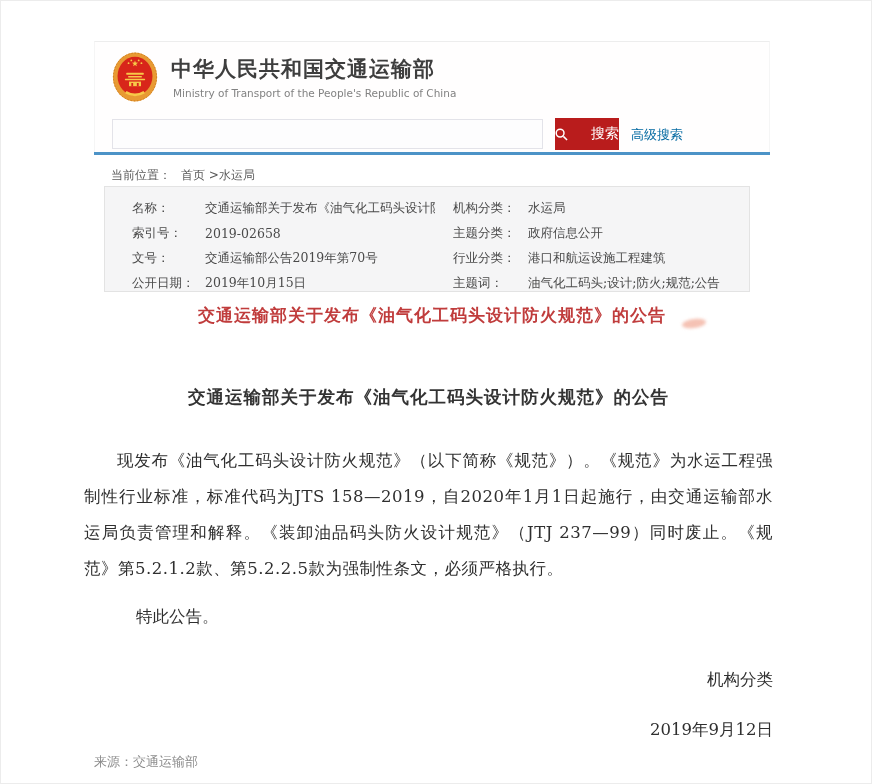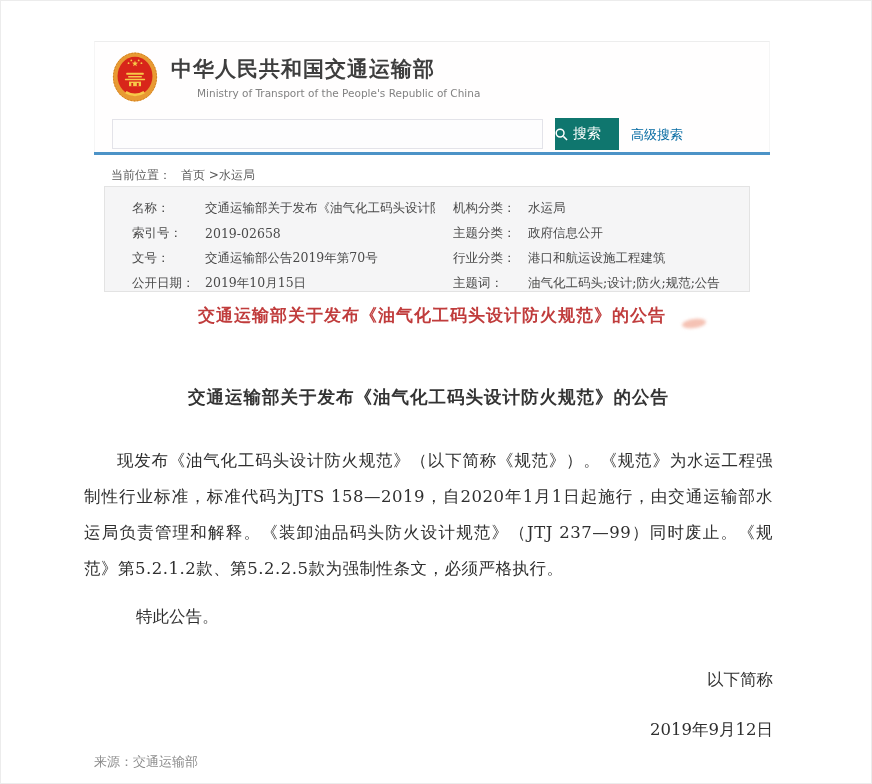--- a/index.html
+++ b/index.html
@@ -16,35 +16,34 @@
     border-left:1px solid #f5f5f5; border-right:1px solid #f5f5f5;
   }
   .emblem { position:absolute; left:17px; top:9px; width:46px; height:52px; }
   .ministry-cn {
     position:absolute; left:76px; top:13px; font-size:21px; font-weight:bold;
     color:#3e3e3e; letter-spacing:1px; white-space:nowrap;
   }
   .ministry-en {
     position:absolute; left:78px; top:45px; font-size:10.5px; color:#828282;
     white-space:nowrap;
-    margin-left:24px;
   }
   .column-title {
     position:absolute; left:330px; top:21px; font-size:33px; font-weight:600;
     color:#3e90d3; white-space:nowrap; letter-spacing:0.5px;
   }
   .search-input {
     position:absolute; left:17px; top:77px; width:431px; height:30px;
     border:1px solid #e3e3e9; background:#fdfdfe; outline:none;
     font-size:14px; color:#333; padding:0 8px;
   }
   .search-btn {
     position:absolute; left:460px; top:76px; width:64px; height:32px;
-    background:#0f766e; color:#fff; border:none; cursor:pointer;
-    font-size:14px; display:flex; align-items:center; justify-content:flex-start;
+    background:#b91c1c; color:#fff; border:none; cursor:pointer;
+    font-size:14px; display:flex; align-items:center; justify-content:space-between;
     gap:5px; font-family:inherit;
   }
   .search-btn svg { display:block; }
   .adv-search {
     position:absolute; left:536px; top:84px; font-size:13px; color:#0369a1;
     cursor:pointer; white-space:nowrap;
   }
   
   .blue-line { position:absolute; left:93px; top:151px; width:676px; height:3px; background:#4c93c7; }
   
@@ -172,19 +171,19 @@
     </div>
   </div>
 
   <div class="red-banner">交通运输部关于发布《油气化工码头设计防火规范》的公告</div>
   <div class="seal-smudge"></div>
 
   <div class="article">
     <div class="article-title">交通运输部关于发布《油气化工码头设计防火规范》的公告</div>
     <div class="article-body">现发布《油气化工码头设计防火规范》（以下简称《规范》）。《规范》为水运工程强制性行业标准，标准代码为JTS 158—2019，自2020年1月1日起施行，由交通运输部水运局负责管理和解释。《装卸油品码头防火设计规范》（JTJ 237—99）同时废止。《规范》第5.2.1.2款、第5.2.2.5款为强制性条文，必须严格执行。</div>
     <div class="closing">特此公告。</div>
-    <div class="signature">以下简称</div>
+    <div class="signature">机构分类</div>
     <div class="pub-date">2019年9月12日</div>
   </div>
 
   <div class="source-line">来源：交通运输部</div>
 
 </div>
 
 </body></html>

